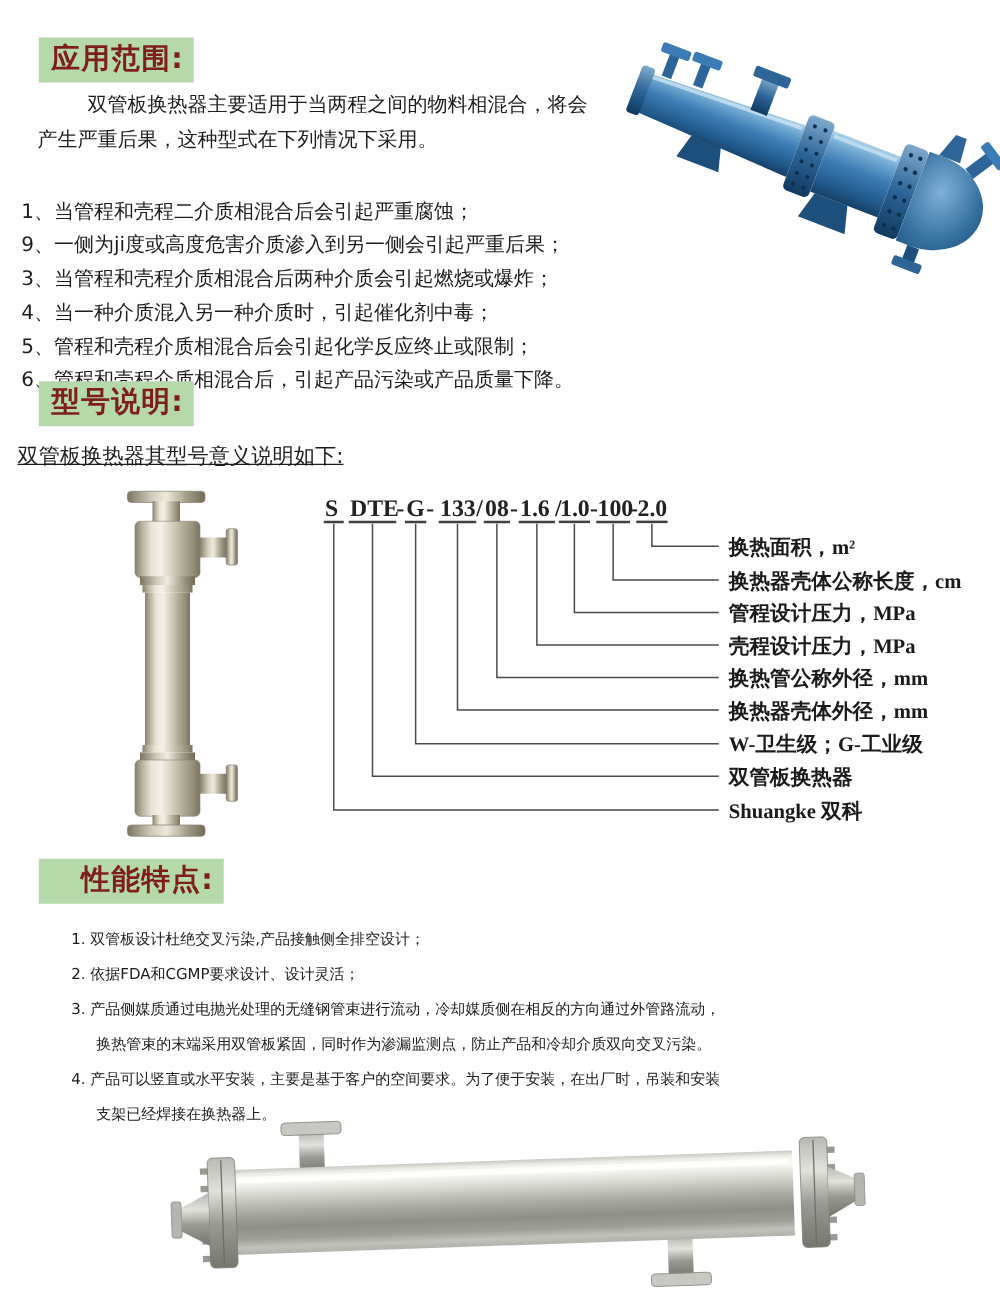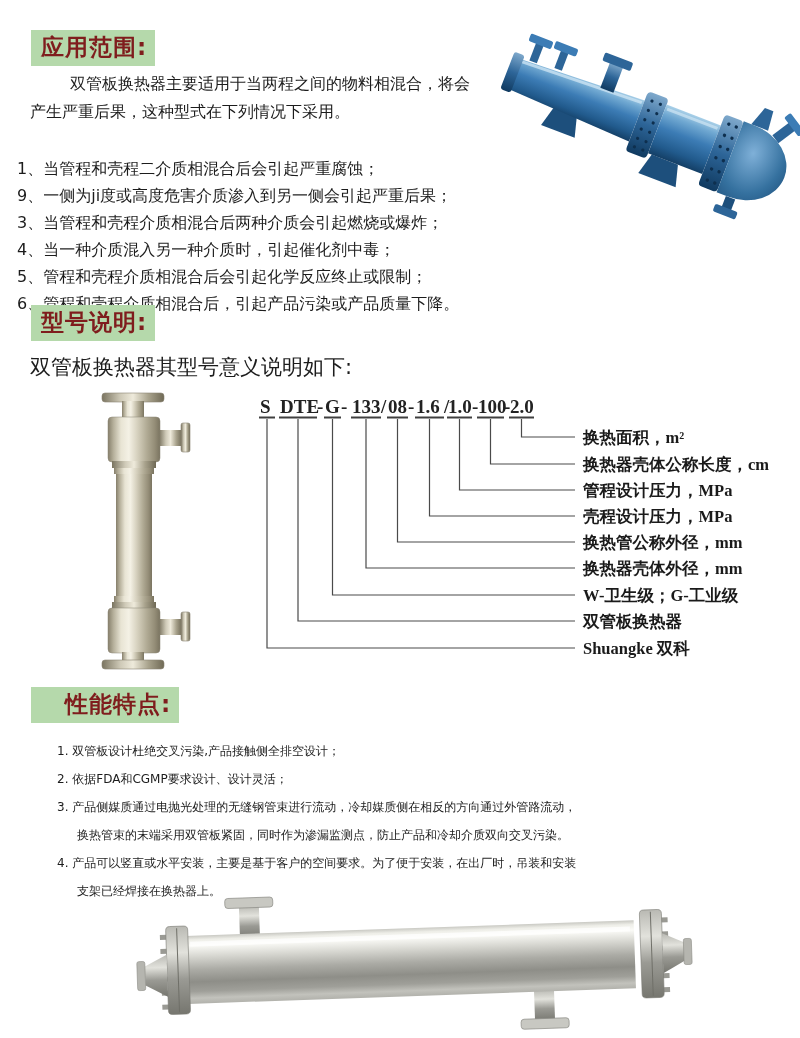--- a/index.html
+++ b/index.html
@@ -13,21 +13,21 @@
     position:absolute; left:31px; display:inline-block;
     background:#b5d9ab; color:#7f1d1d; font-weight:bold;
     font-size:23px; line-height:1; padding:6px 8px 7px 10px; letter-spacing:1px;
   }
   .intro {
     position:absolute; left:30px; top:70px; width:452px;
     font-size:16px; line-height:28px; white-space:pre-wrap; text-indent:40px;
   }
   .app-list { position:absolute; left:17px; top:131px; font-size:16px; line-height:27px;margin-top:24px; }
   .app-list div { white-space:nowrap; }
-  .subtitle { position:absolute; left:30px; top:353px; font-size:21px; }
+  .subtitle { position:absolute; left:14px; top:353px; font-size:17px;text-decoration:underline; }
   .features {
     position:absolute; left:57px; top:737px; width:730px;
     font-size:12px; line-height:28px;
   }
   .features .item { padding-left:20px; text-indent:-20px; white-space:pre-wrap; }
   .photo { position:absolute; }
   #model-diagram { position:absolute; left:250px; top:392px; }
   .code-txt { font-family:"Liberation Serif","DejaVu Serif",serif; font-size:19px; font-weight:bold; fill:#222; }
   .code-underline { stroke:#3f3f3f; stroke-width:2; }
   .connector { fill:none; stroke:#4a4a4a; stroke-width:1.2; }

